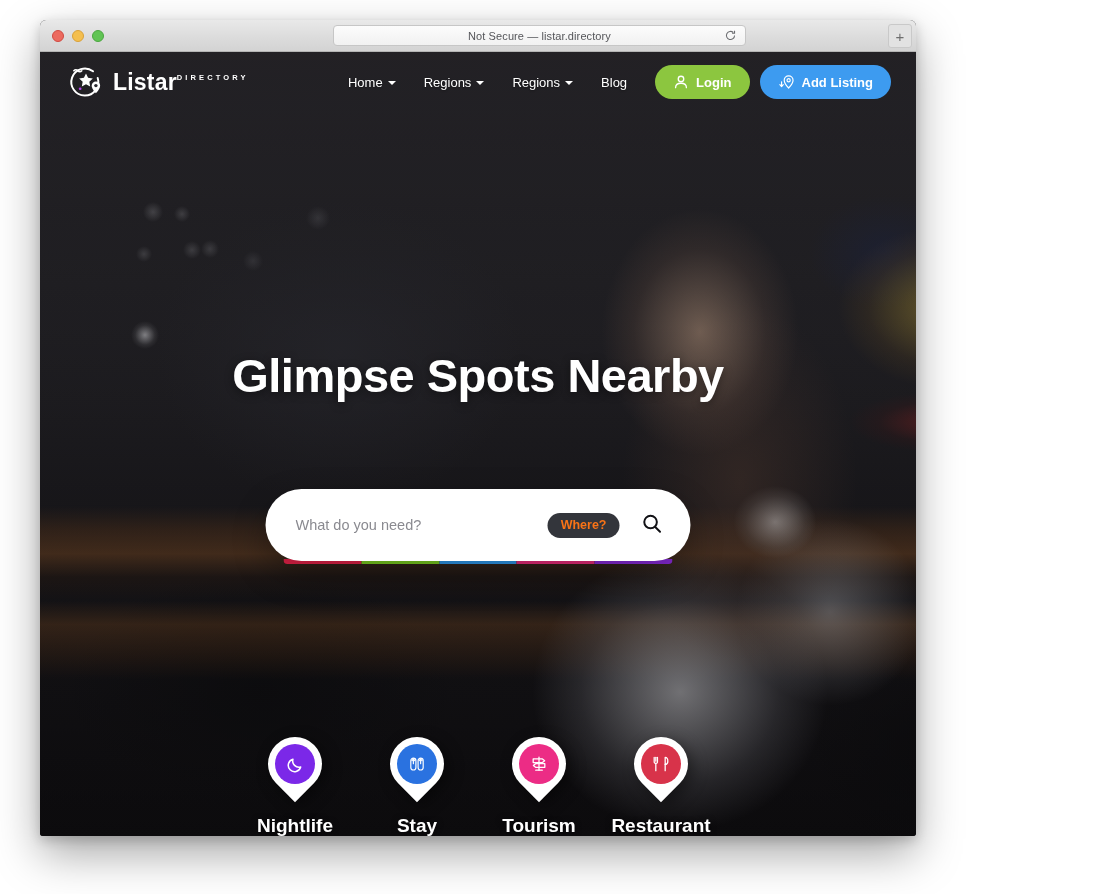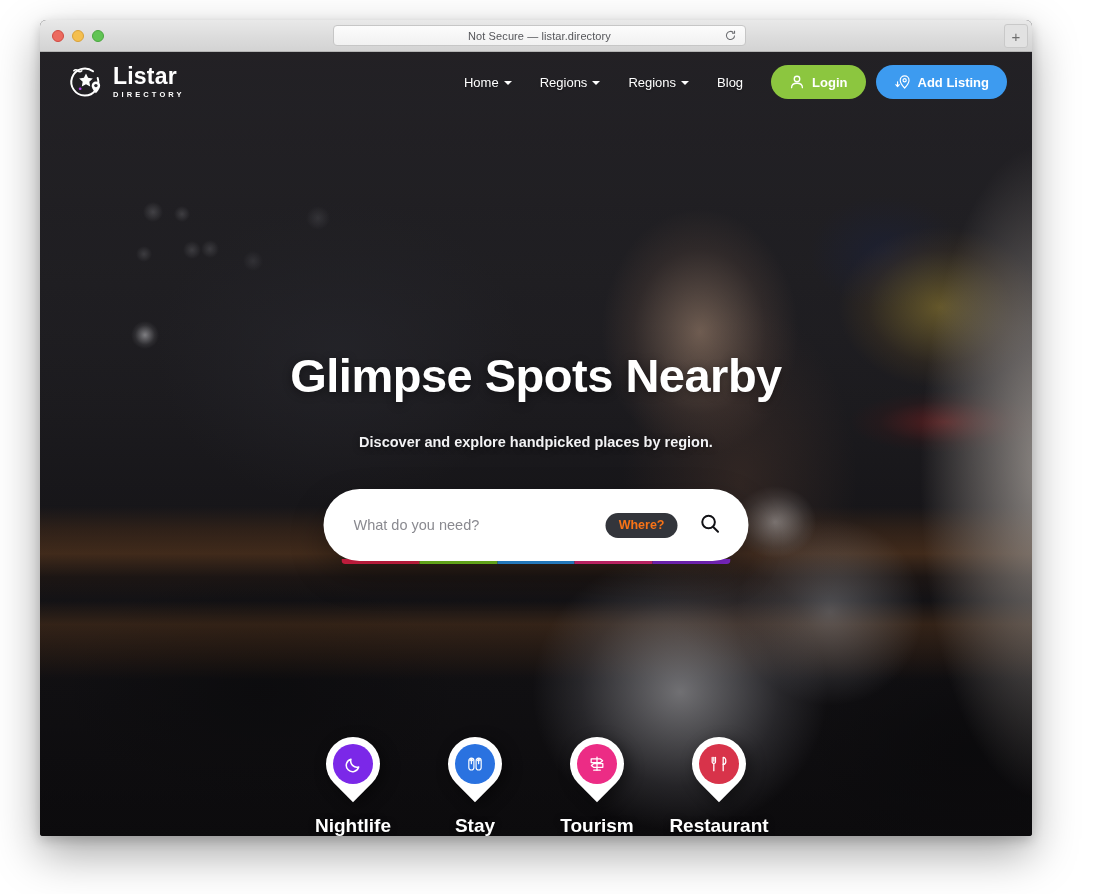--- a/index.html
+++ b/index.html
@@ -11,21 +11,21 @@
     background: #ffffff;
     font-family: "Liberation Sans", sans-serif;
     overflow: hidden;
   }
 
   
   .browser-window {
     position: absolute;
     left: 40px;
     top: 20px;
-    width: 992px;
+    width: 876px;
     height: 816px;
     border-radius: 6px 6px 3px 3px;
     box-shadow: 0 18px 45px rgba(0,0,0,0.35), 0 4px 12px rgba(0,0,0,0.18);
     overflow: hidden;
     background: #2b2b2f;
   }
 
   
   .browser-chrome {
     position: relative;
@@ -157,21 +157,21 @@
     z-index: 20;
   }
 
   .logo {
     display: flex;
     align-items: center;
     gap: 9px;
     cursor: pointer;
   }
   .logo-mark { width: 36px; height: 36px; display: block; }
-  .logo-text-wrap { display: flex; flex-direction: column; line-height: 1; }
+  .logo-text-wrap { display: flex; flex-direction: row; line-height: 1; }
   .logo-name {
     color: #ffffff;
     font-size: 23px;
     font-weight: bold;
     letter-spacing: 0.2px;
   }
   .logo-sub {
     color: #ffffff;
     font-size: 7.5px;
     font-weight: bold;
@@ -449,21 +449,20 @@
               <path d="M4.2 9.2v5.6M2.2 12.6l2 2.2 2-2.2"></path>
             </svg>
           </span>
           <span>Add Listing</span>
         </button>
       </nav>
     </header>
 
     <div class="hero-content">
       <h1 class="hero-title">Glimpse Spots Nearby</h1>
-      <p class="hero-subtitle">Discover and explore handpicked places by region.</p>
 
       <div class="search-wrap">
         <div class="search-strip">
           <span style="background: rgb(232, 35, 74);"></span>
           <span style="background: rgb(126, 211, 33);"></span>
           <span style="background: rgb(47, 155, 240);"></span>
           <span style="background: rgb(239, 45, 126);"></span>
           <span style="background: rgb(139, 43, 221);"></span>
         </div>
         <div class="search-box">

